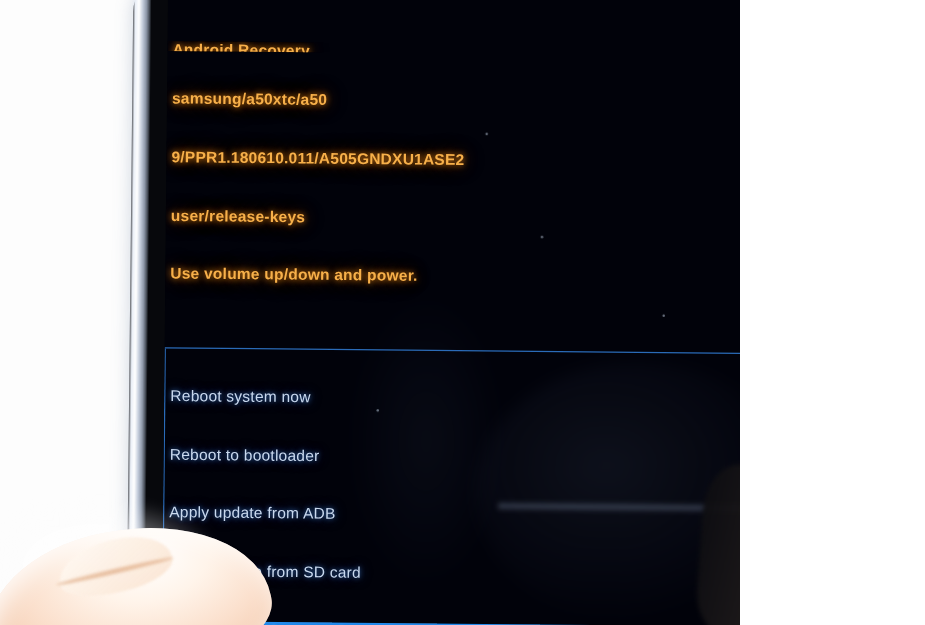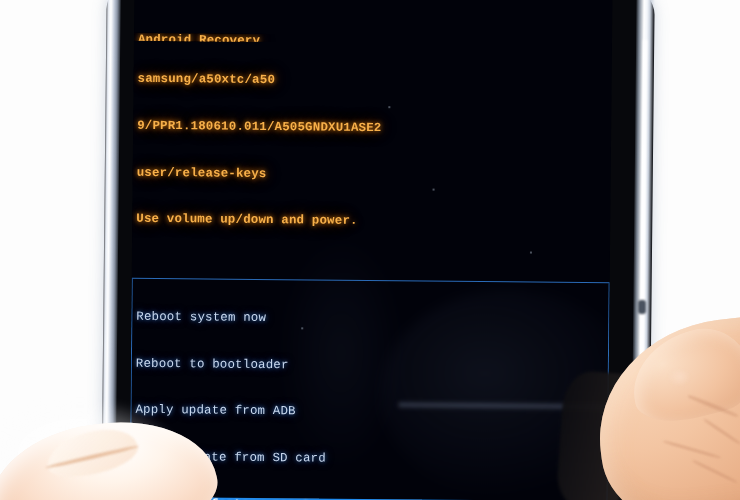--- a/index.html
+++ b/index.html
@@ -2,25 +2,25 @@
 <html><head>
 <meta charset="utf-8">
 <style>
   html, body {
     margin: 0;
     padding: 0;
     background: #ffffff;
   }
   #stage {
     position: relative;
-    width: 740px;
+    width: 592px;
     height: 500px;
     overflow: hidden;
     background: #be185d;
-    font-family: Liberation Mono, monospace;
+    font-family: Liberation Sans, sans-serif;
   }
 
   
   .bg-white {
     position: absolute;
     inset: 0;
     background: #fdfdfd;
   }
 
   

